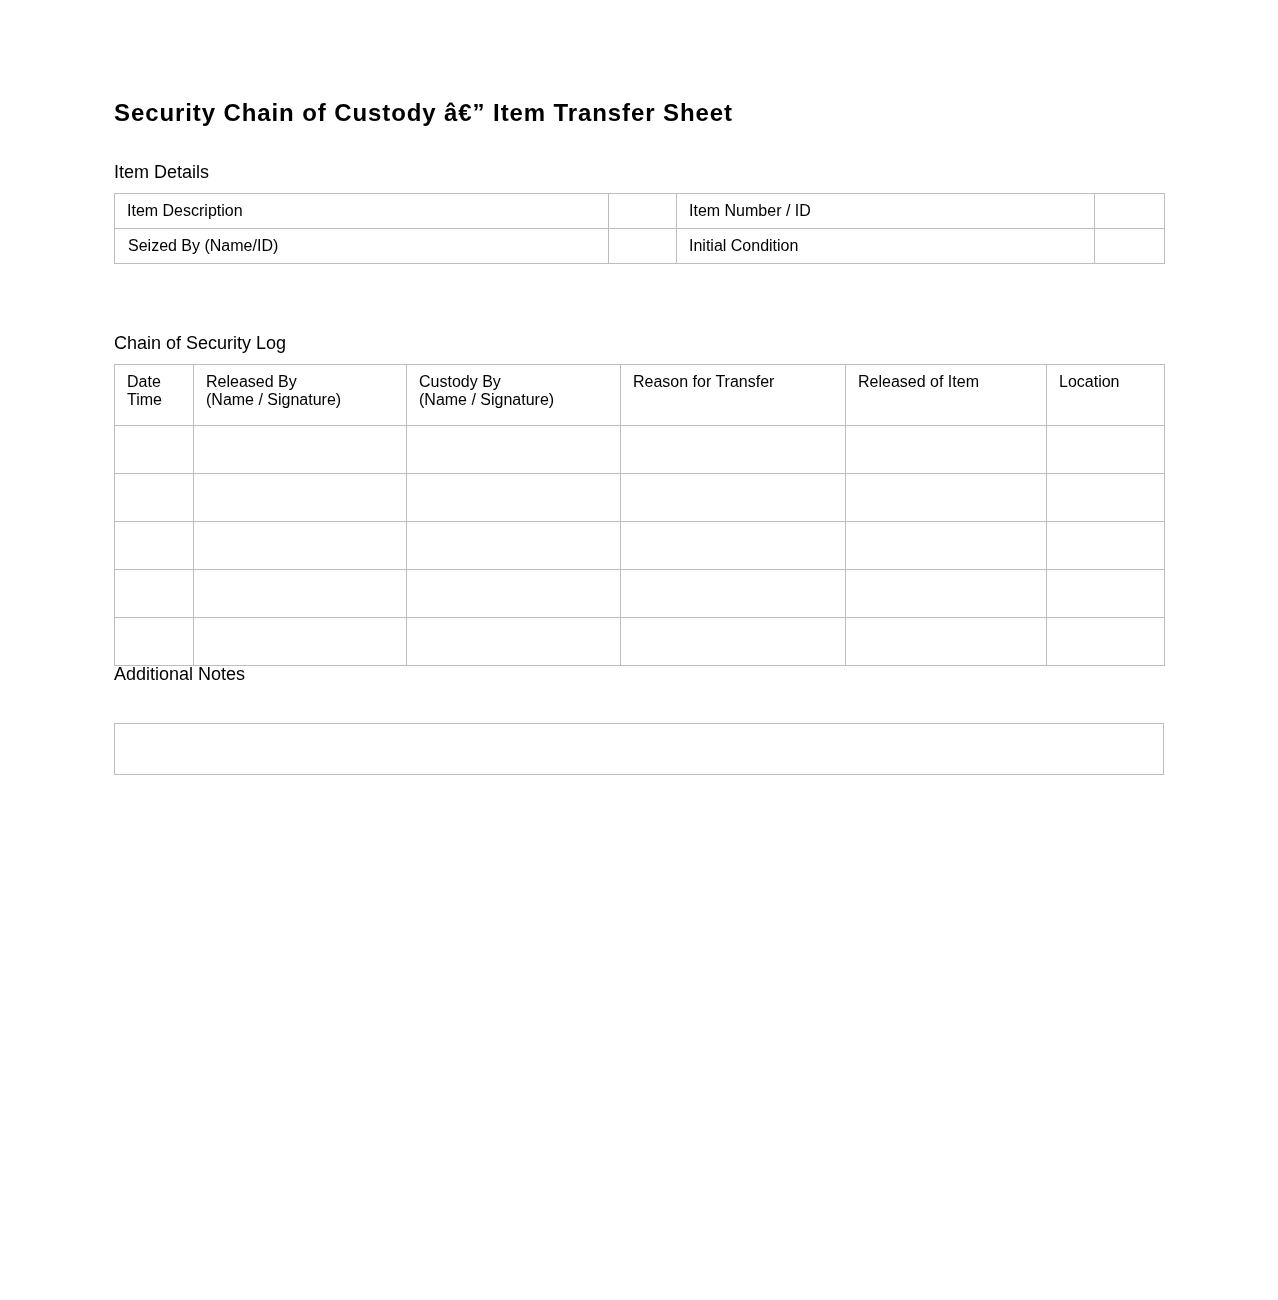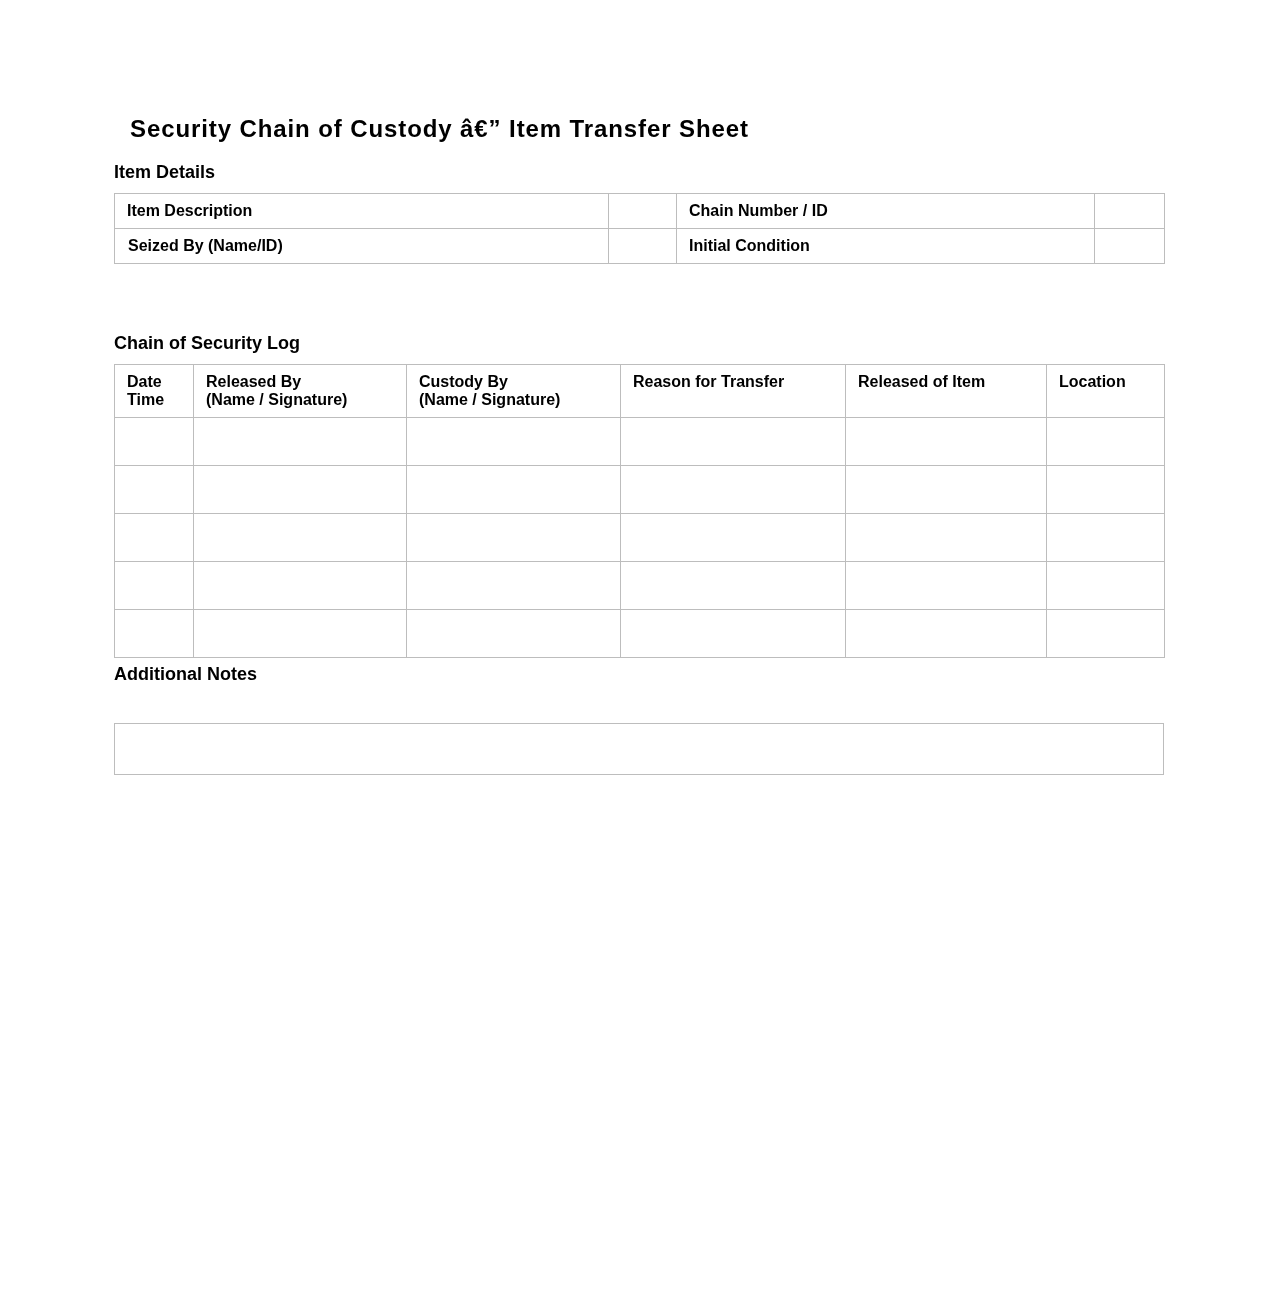--- a/index.html
+++ b/index.html
@@ -6,36 +6,36 @@
     body {
       width: 1278px; height: 1300px;
       font-family: "Liberation Sans", sans-serif;
       color: #000;
       position: relative;
     }
     .page { position: absolute; left: 114px; top: 0; width: 1050px; }
     .title {
       position: absolute; top: 99px; left: 0;
       font-size: 24px; font-weight: bold; letter-spacing: 0.9px;
-      margin: 16px; white-space: nowrap;
+      margin: 0; white-space: nowrap;
     }
     .section-title {
       position: absolute; left: 0; margin: 0;
-      font-size: 18px; font-weight: bold; white-space: nowrap;
+      font-size: 18px; font-weight: normal; white-space: nowrap;
     }
     table { border-collapse: collapse; position: absolute; left: 0; table-layout: fixed; }
     td, th {
       border: 1px solid #bdbdbd; padding: 0 12px;
-      font-size: 16px; font-weight: bold; text-align: left;
+      font-size: 16px; font-weight: normal; text-align: left;
       box-sizing: border-box;
     }
     .details { top: 193px; width: 1050px; }
     .details td { height: 35px; vertical-align: middle; }
     .log { top: 364px; width: 1050px; }
-    .log th { height: 53px; vertical-align: top; padding-top: 8px; line-height: 18px; }
+    .log th { height: 61px; vertical-align: top; padding-top: 8px; line-height: 18px; }
     .log td { height: 48px; }
     .notes-box {
       position: absolute; top: 723px; left: 0; width: 1050px; height: 52px;
       border: 1px solid #bdbdbd; box-sizing: border-box;
     }
     .hdr-line { display: block; }
   </style>
 </head>
 <body>
 
@@ -48,21 +48,21 @@
     <colgroup>
       <col style="width:494px">
         <col style="width:68px">
         <col style="width:418px">
         <col style="width:70px">
     </colgroup>
     <tbody>
       <tr>
         <td>Item Description</td>
         <td></td>
-        <td>Chain Number / ID</td>
+        <td>Item Number / ID</td>
         <td></td>
       </tr>
       <tr>
         <td style="padding-left:13px">Seized By (Name/ID)</td>
         <td></td>
         <td>Initial Condition</td>
         <td></td>
       </tr>
     </tbody>
   </table>

